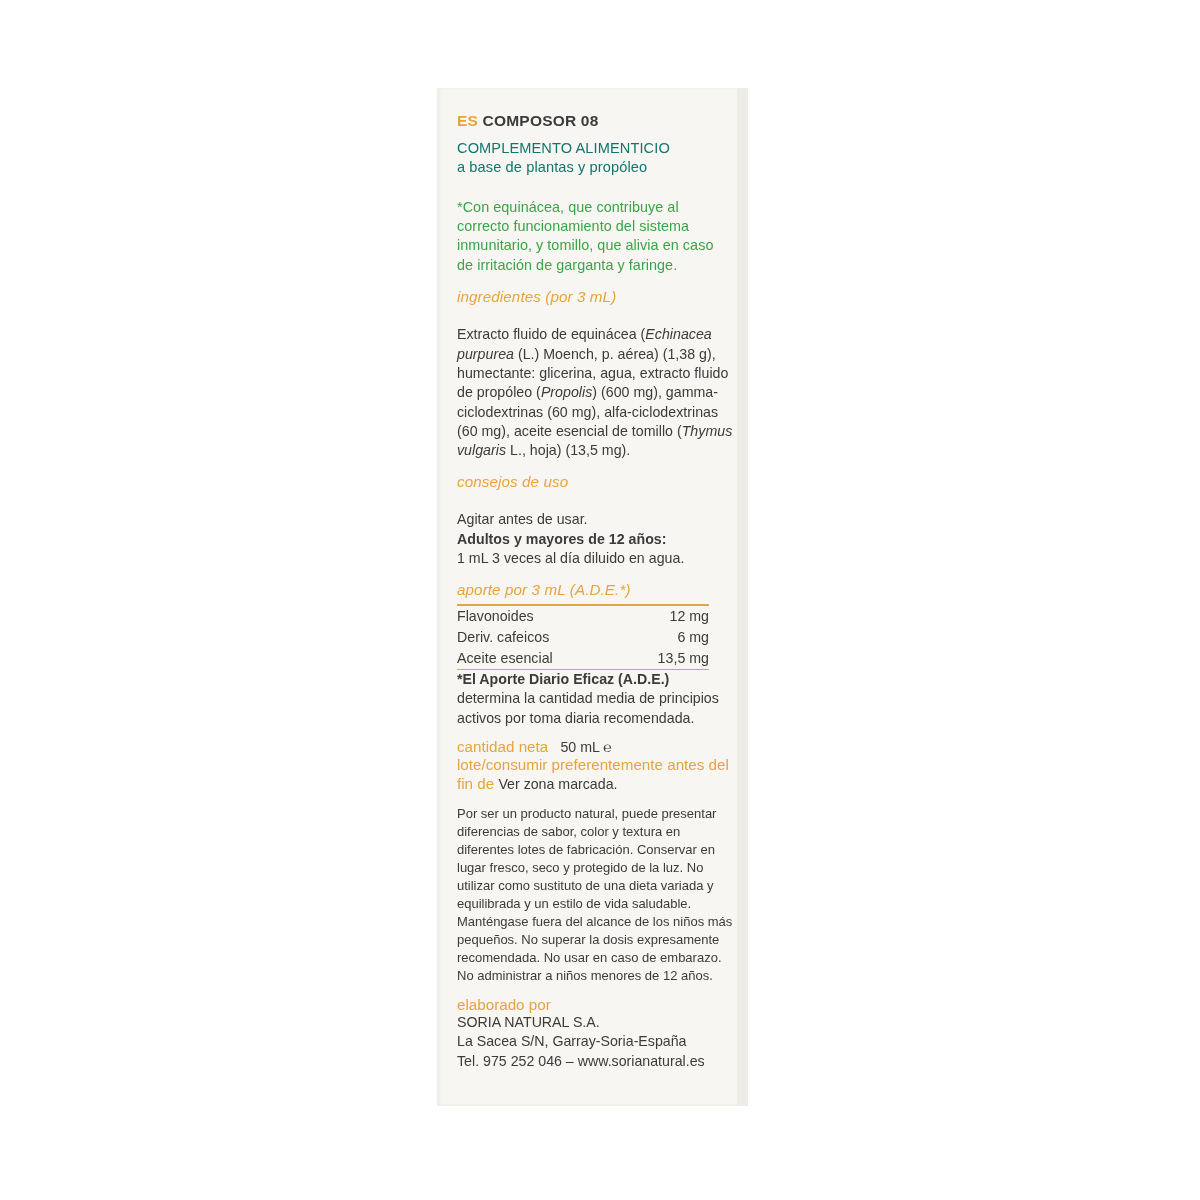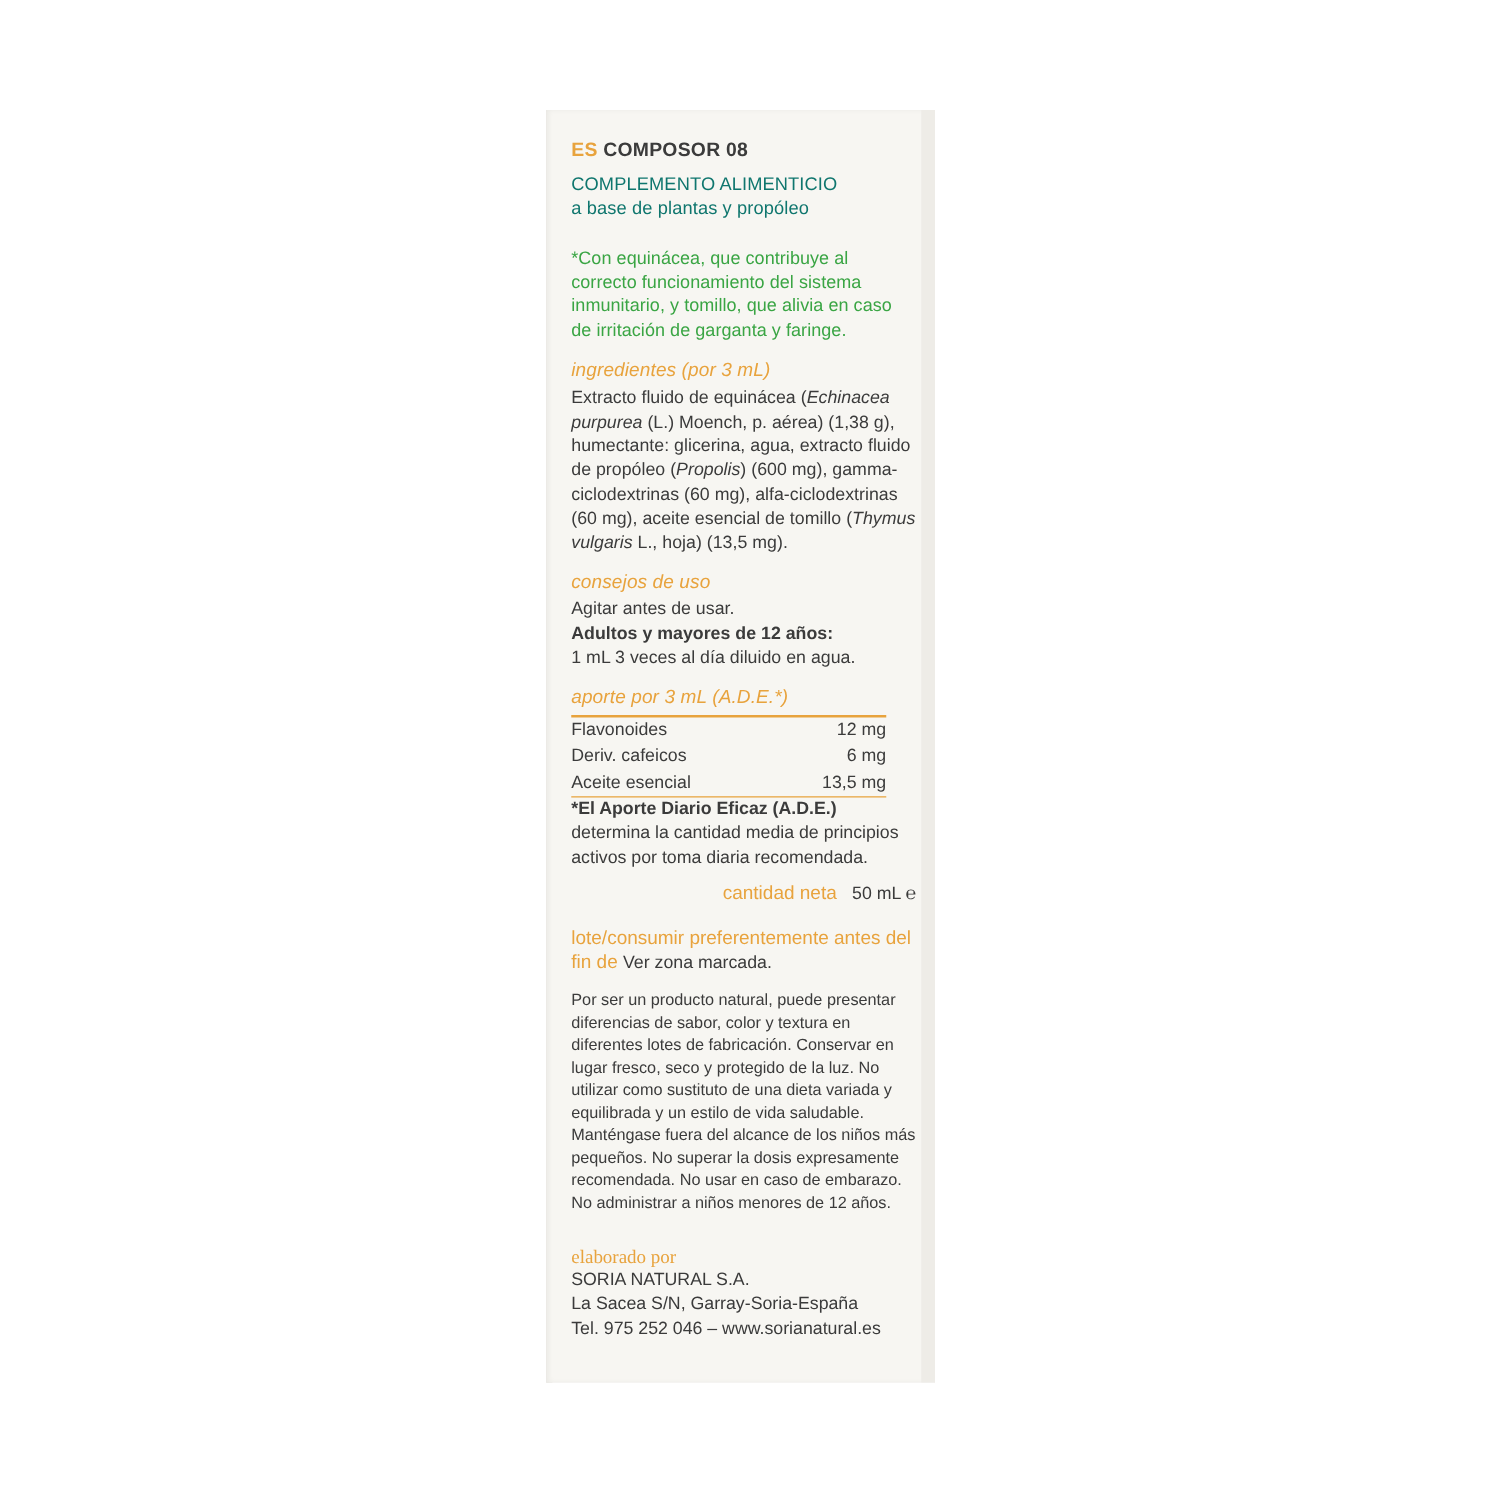--- a/index.html
+++ b/index.html
@@ -81,21 +81,21 @@
     font-style: italic;
   }
   .body-text {
     font-size: 14.2px;
     color: #3b3b3b;
     line-height: 1.36;
     letter-spacing: 0.02px;
   }
   .body-text i { font-style: italic; }
   .bold { font-weight: bold; }
-  .mt4 { margin-top: 4px; }
+  .mt4 { margin-top: 20px; }
 
   
   .table-wrap {
     margin-top: 6px;
     width: 252px;
   }
   .rule {
     height: 1.3px;
     background: #e8a33d;
     width: 252px;
@@ -113,49 +113,47 @@
   .footnote {
     margin-top: 0;
     font-size: 14.2px;
     color: #3b3b3b;
     line-height: 1.36;
   }
   .netline {
     margin-top: 10px;
     font-size: 15.2px;
     color: #e8a33d;
-    text-align: right;
   }
   .netline .netval {
     color: #3b3b3b;
     font-size: 14.2px;
     margin-left: 8px;
   }
   .lotline {
-    margin-top: 18px;
+    margin-top: 0;
     font-size: 15.2px;
     color: #e8a33d;
     line-height: 1.28;
   }
   .lotline .lotval {
     color: #3b3b3b;
     font-size: 14.2px;
     font-weight: normal;
   }
   .warning {
     margin-top: 11px;
     font-size: 13px;
     color: #3b3b3b;
     line-height: 1.39;
   }
   .maker-head {
-    margin-top: 26px;
-    font-size: 15.2px;
-    color: #e8a33d;
-    font-family: Liberation Serif, serif;
+    margin-top: 11px;
+    font-size: 15.2px;
+    color: #e8a33d;
   }
   .maker-body {
     font-size: 14.2px;
     color: #3b3b3b;
     line-height: 1.34;
   }
 </style>
 </head>
 <body>
 

